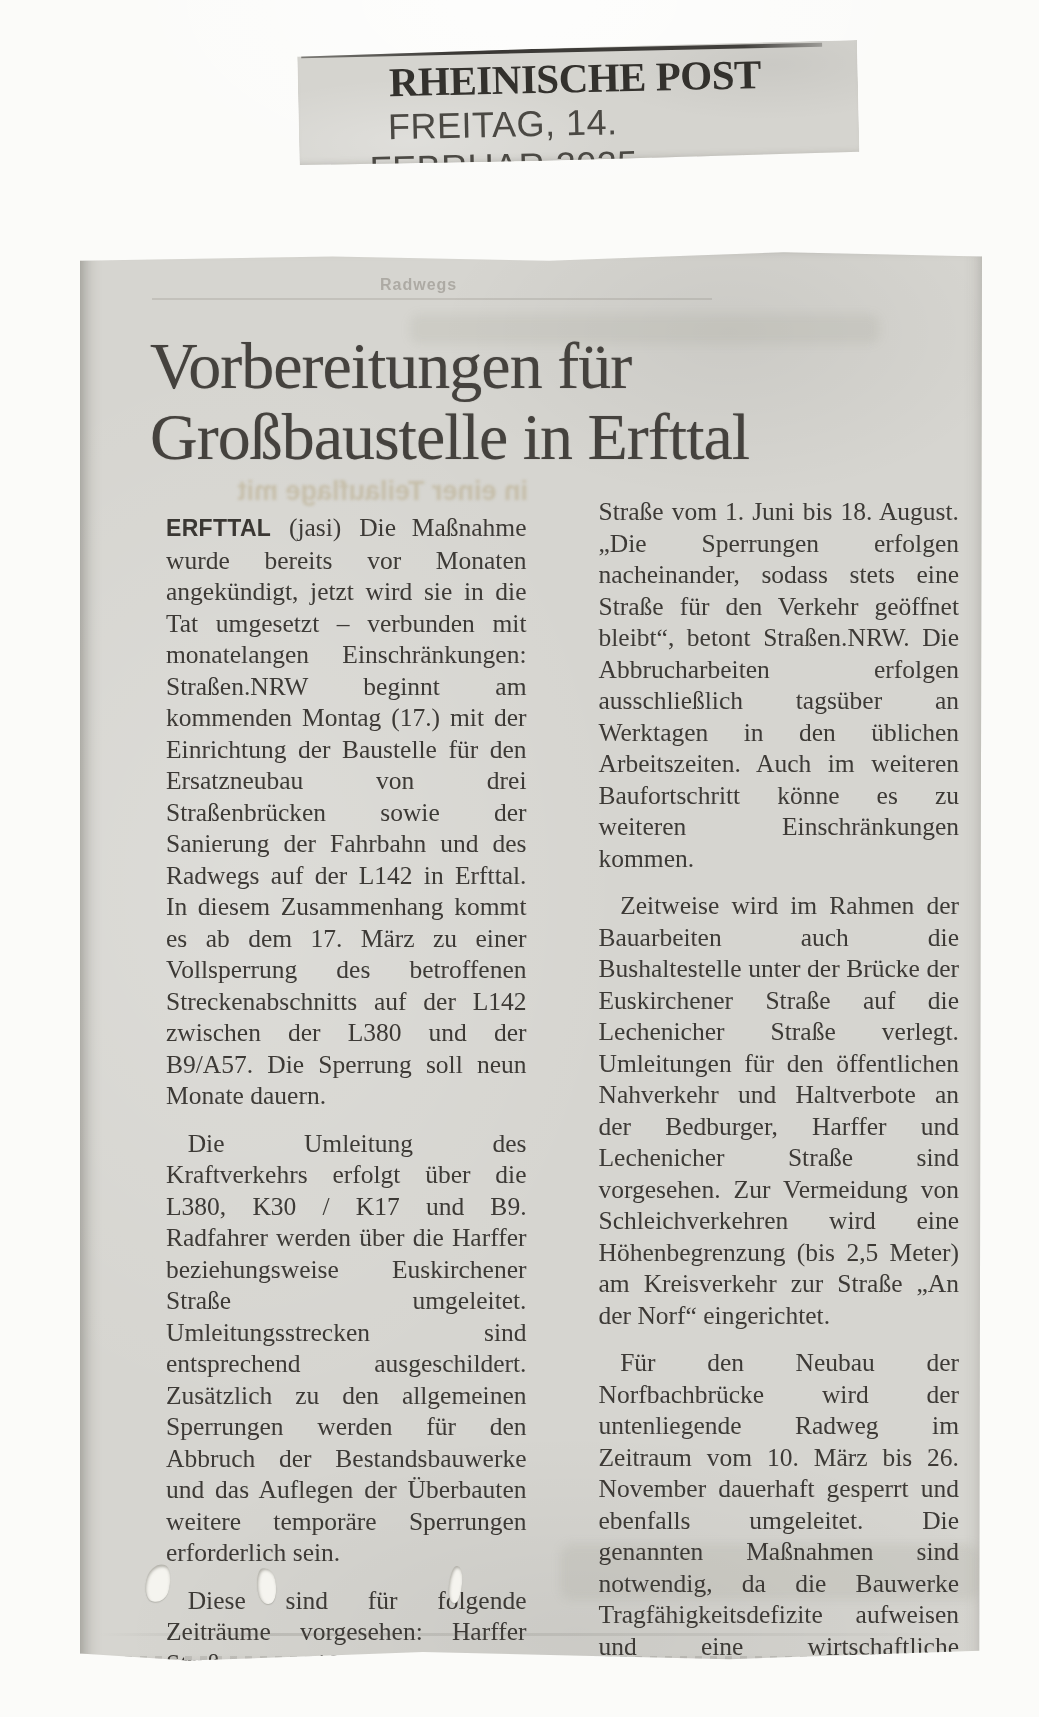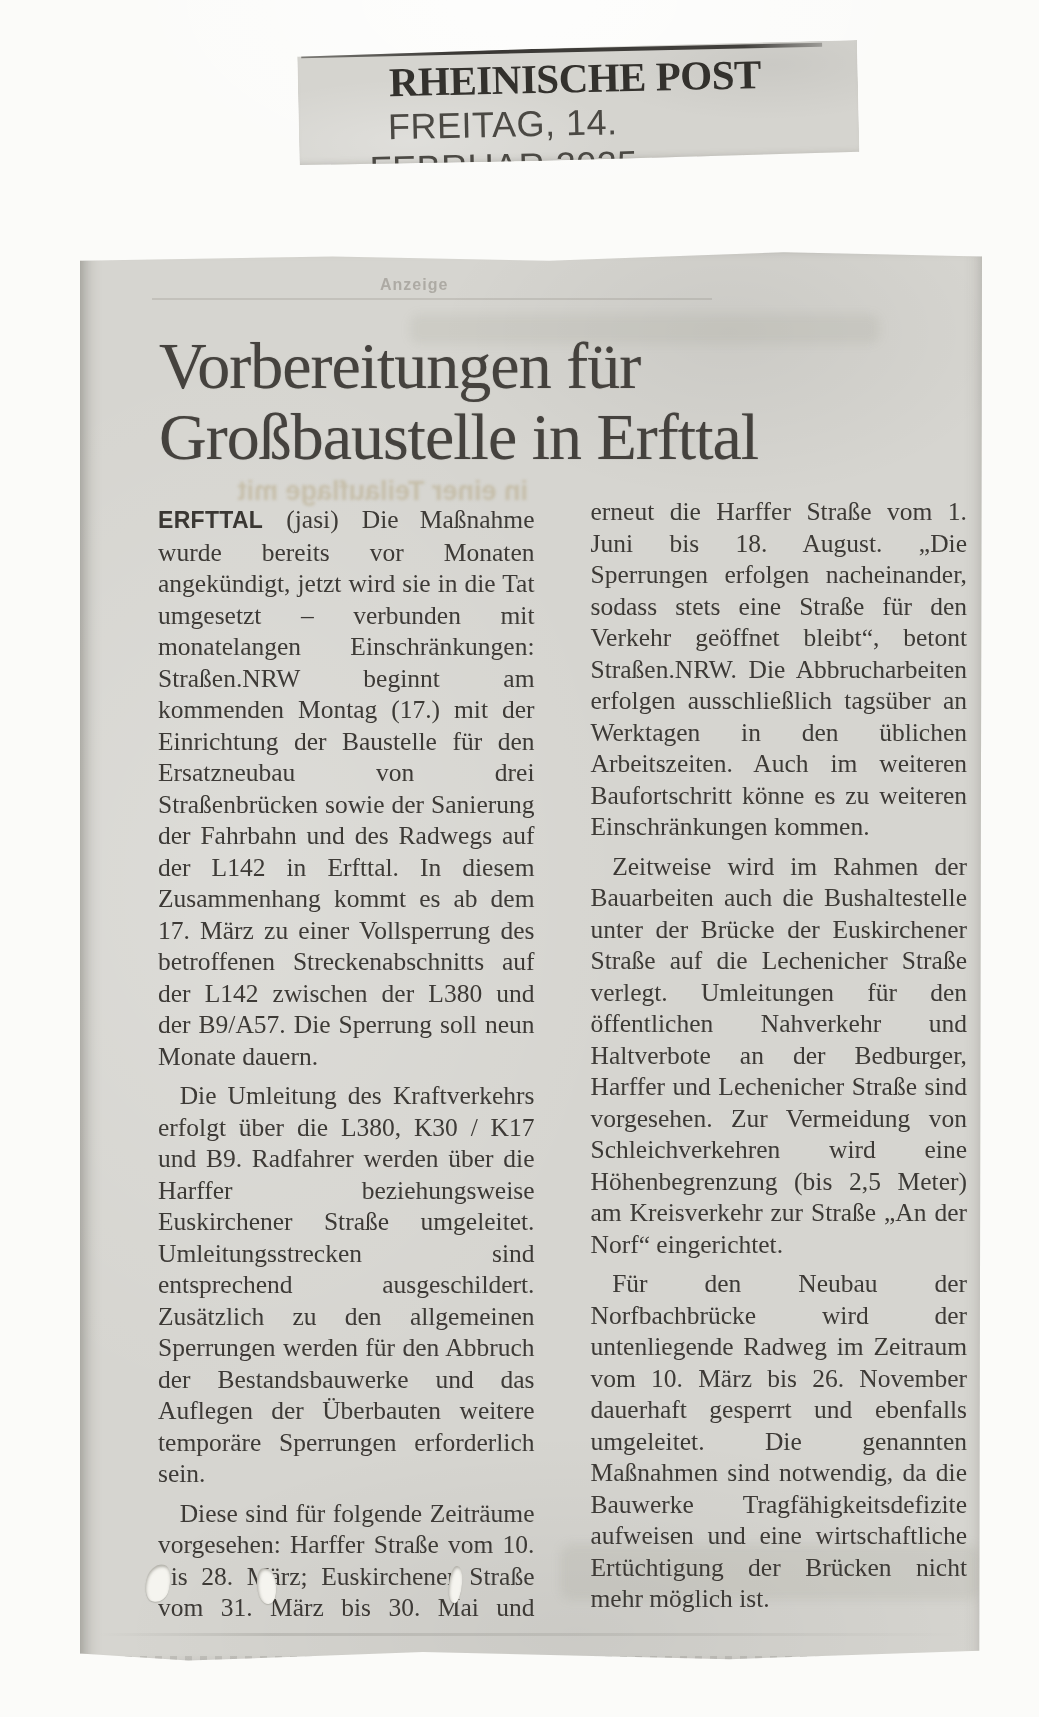--- a/index.html
+++ b/index.html
@@ -106,40 +106,40 @@
   .spot{position:absolute;background:#f5f4ef;box-shadow:inset 1px 2px 3px rgba(110,108,98,.5), 0 1px 1px rgba(110,108,98,.3);}
   .spot1{left:66px;top:1316px;width:24px;height:38px;border-radius:60% 40% 55% 45%/50% 60% 40% 55%;transform:rotate(12deg);}
   .spot2{left:177px;top:1320px;width:19px;height:36px;border-radius:45% 55% 50% 50%/60% 40% 55% 45%;transform:rotate(-8deg);}
   .spot3{left:369px;top:1318px;width:13px;height:37px;border-radius:50% 50% 45% 55%/55% 45% 60% 40%;transform:rotate(5deg);}
 
   
   .article-inner{
     position:absolute;left:70px;top:82px;width:825px;
   }
   .headline{
-    margin:0 0 24px 9px;
+    margin:0 0 24px 0;
     font-family:"Liberation Serif", serif;
     font-weight:500;
     font-size:66px;
     line-height:71px;
     letter-spacing:-1px;
     color:#45423e;
     text-shadow:0 0 1px rgba(69,66,62,.4);
   }
   .body-cols{
     column-count:2;
     column-gap:40px;
     font-size:25.5px;
     line-height:31.5px;
     text-align:justify;
     color:#3d3a36;
     hyphens:auto;
     -webkit-hyphens:auto;
   }
-  .body-cols p{margin:8px;}
+  .body-cols p{margin:16px;}
   .body-cols p + p{text-indent:.85em;font-family:Liberation Serif, serif;}
   .loc-tag{
     font-family:"Liberation Sans", sans-serif;
     font-weight:700;
     font-size:23px;
     letter-spacing:.3px;
     color:#3a3733;
   }
   .byline{padding:0 2px;}
 </style>
@@ -150,21 +150,21 @@
 
 <div class="masthead-clip">
   <div class="masthead-rule"></div>
   <div class="masthead-name">RHEINISCHE POST</div>
   <div class="masthead-date">FREITAG, 14. FEBRUAR 2025</div>
 </div>
 
 <div class="article-clip">
 
   <div class="ghost-rule"></div>
-  <div class="ghost-anzeige">Anzeige</div>
+  <div class="ghost-anzeige">Radwegs</div>
   <div class="ghost-smudge-headline"></div>
   <div class="ghost-teilauflage">in einer Teilauflage mit</div>
   <div class="ghost-smudge-bottom"></div>
 
   <div class="article-inner">
     <h1 class="headline">Vorbereitungen für Großbaustelle in Erfttal</h1>
     <div class="body-cols" lang="de">
       <p><b class="loc-tag">ERFTTAL</b> <span class="byline">(jasi)</span> <span>Die Maßnahme wurde bereits vor Monaten angekündigt, jetzt wird sie in die Tat umgesetzt – verbunden mit monatelangen Einschränkungen: Straßen.NRW beginnt am kommenden Montag (17.) mit der Einrichtung der Baustelle für den Ersatzneubau von drei Straßenbrücken sowie der Sanierung der Fahrbahn und des Radwegs auf der L142 in Erfttal. In diesem Zusammenhang kommt es ab dem 17. März zu einer Vollsperrung des betroffenen Streckenabschnitts auf der L142 zwischen der L380 und der B9/A57. Die Sperrung soll neun Monate dauern.</span></p>
       <p>Die Umleitung des Kraftverkehrs erfolgt über die L380, K30 / K17 und B9. Radfahrer werden über die Harffer beziehungsweise Euskirchener Straße umgeleitet. Umleitungsstrecken sind entsprechend ausgeschildert. Zusätzlich zu den allgemeinen Sperrungen werden für den Abbruch der Bestandsbauwerke und das Auflegen der Überbauten weitere temporäre Sperrungen erforderlich sein.</p>
       <p>Diese sind für folgende Zeiträume vorgesehen: Harffer Straße vom 10. bis 28. März; Euskirchener Straße vom 31. März bis 30. Mai und erneut die Harffer Straße vom 1. Juni bis 18. August. „Die Sperrungen erfolgen nacheinander, sodass stets eine Straße für den Verkehr geöffnet bleibt“, betont Straßen.NRW. Die Abbrucharbeiten erfolgen ausschließlich tagsüber an Werktagen in den üblichen Arbeitszeiten. Auch im weiteren Baufortschritt könne es zu weiteren Einschränkungen kommen.</p>

